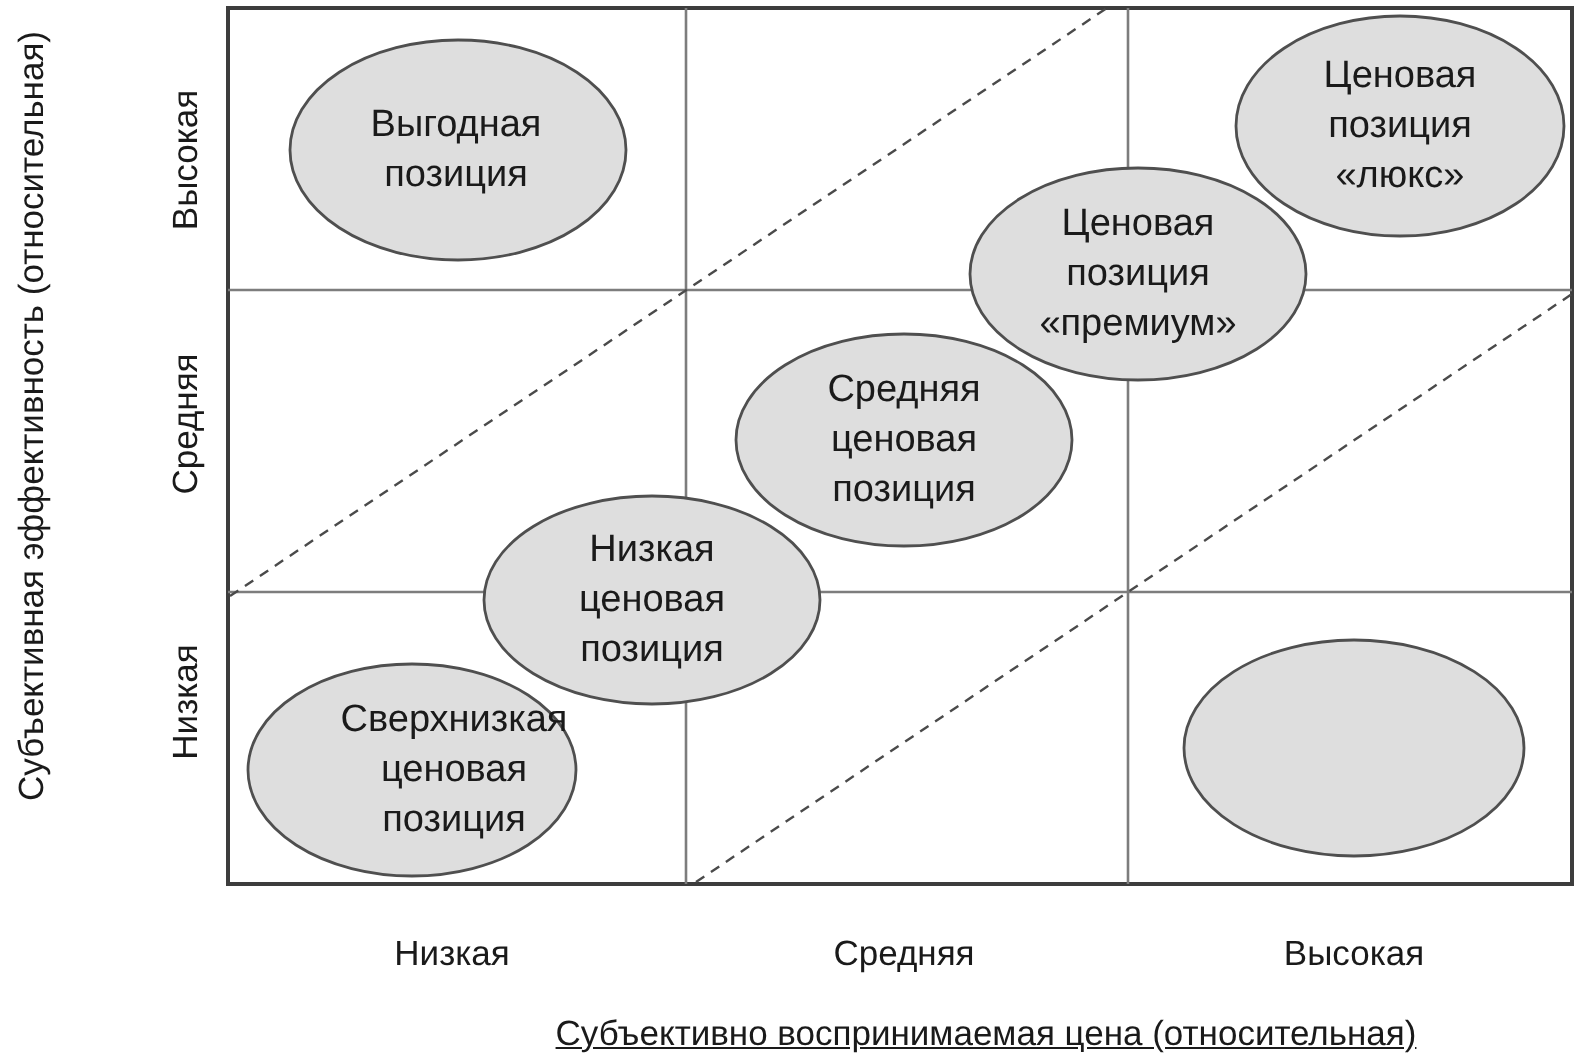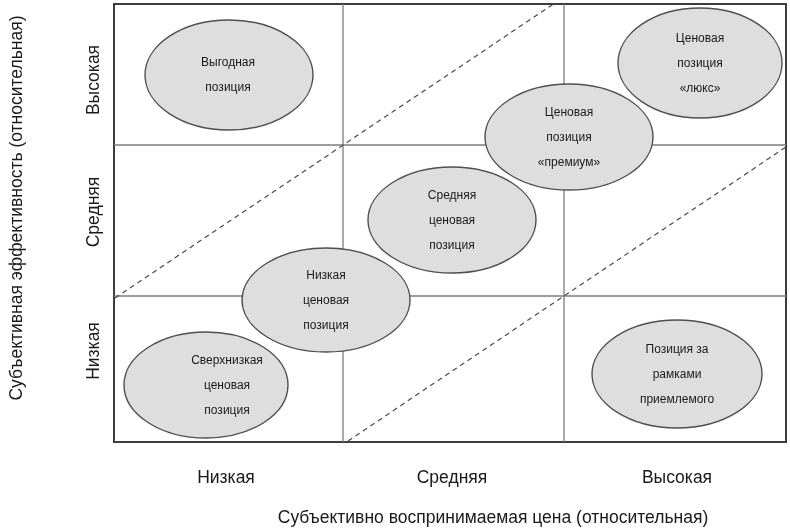--- a/index.html
+++ b/index.html
@@ -19,21 +19,21 @@
   .canvas svg {
     position: absolute;
     left: 0;
     top: 0;
   }
   .lbl {
     position: absolute;
     transform: translate(-50%, -50%);
     text-align: center;
     white-space: pre-line;
-    font-size: 12px;
+    font-size: 19px;
     line-height: 25px;
     color: #1a1a1a;
   }
   .tick-x {
     font-size: 17.5px;
     white-space: nowrap;
   }
   .rot {
     transform: translate(-50%, -50%) rotate(-90deg);
     white-space: nowrap;
@@ -79,29 +79,26 @@
 «премиум»</div>
   <div class="lbl" style="left:452px; top:220px;">Средняя
 ценовая
 позиция</div>
   <div class="lbl" style="left:326px; top:300px;">Низкая
 ценовая
 позиция</div>
   <div class="lbl" style="left:206px; top:385px;margin-left:21px;">Сверхнизкая
 ценовая
 позиция</div>
-  <div class="lbl" style="left:677px; top:374px;">Позиция за
-рамками
-приемлемого</div>
 
   <div class="lbl rot axis-title" style="left:16px; top:208px;">Субъективная эффективность (относительная)</div>
 
   <div class="lbl rot tick-x" style="left:93px; top:80px;">Высокая</div>
   <div class="lbl rot tick-x" style="left:93px; top:212px;">Средняя</div>
   <div class="lbl rot tick-x" style="left:93px; top:351px;">Низкая</div>
 
   <div class="lbl tick-x" style="left:226px; top:477px;">Низкая</div>
   <div class="lbl tick-x" style="left:452px; top:477px;">Средняя</div>
   <div class="lbl tick-x" style="left:677px; top:477px;">Высокая</div>
 
-  <div class="lbl axis-title" style="left:493px; top:517px;">Субъективно воспринимаемая цена (относительная)</div>
+  <div class="lbl axis-title" style="left:493px; top:517px;text-decoration:underline;">Субъективно воспринимаемая цена (относительная)</div>
 
 </div>
 
 </body></html>

